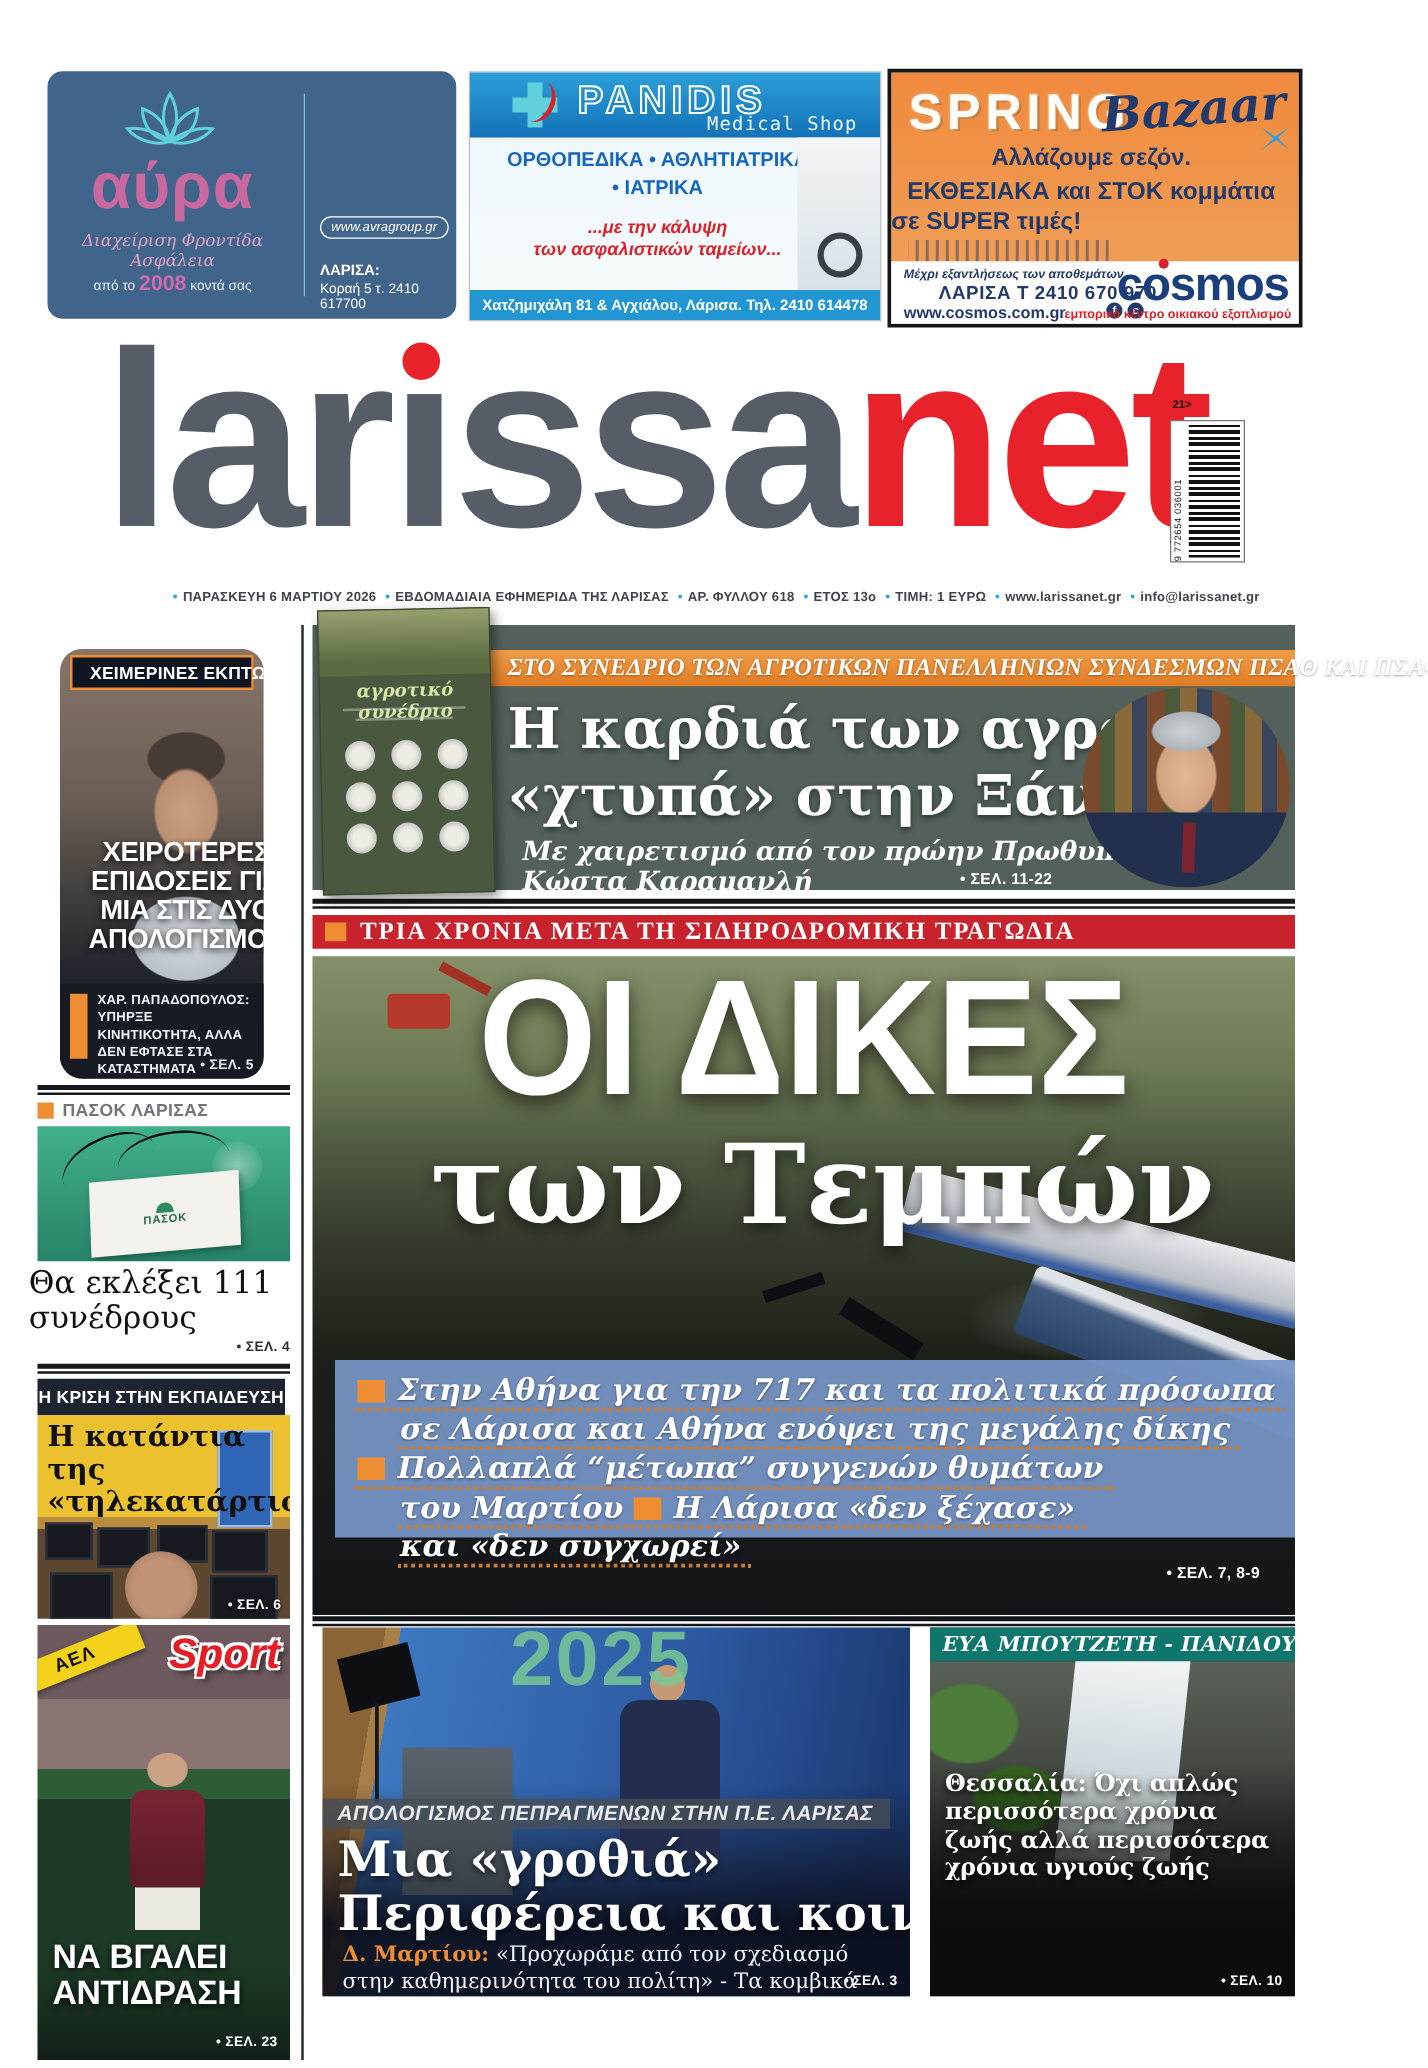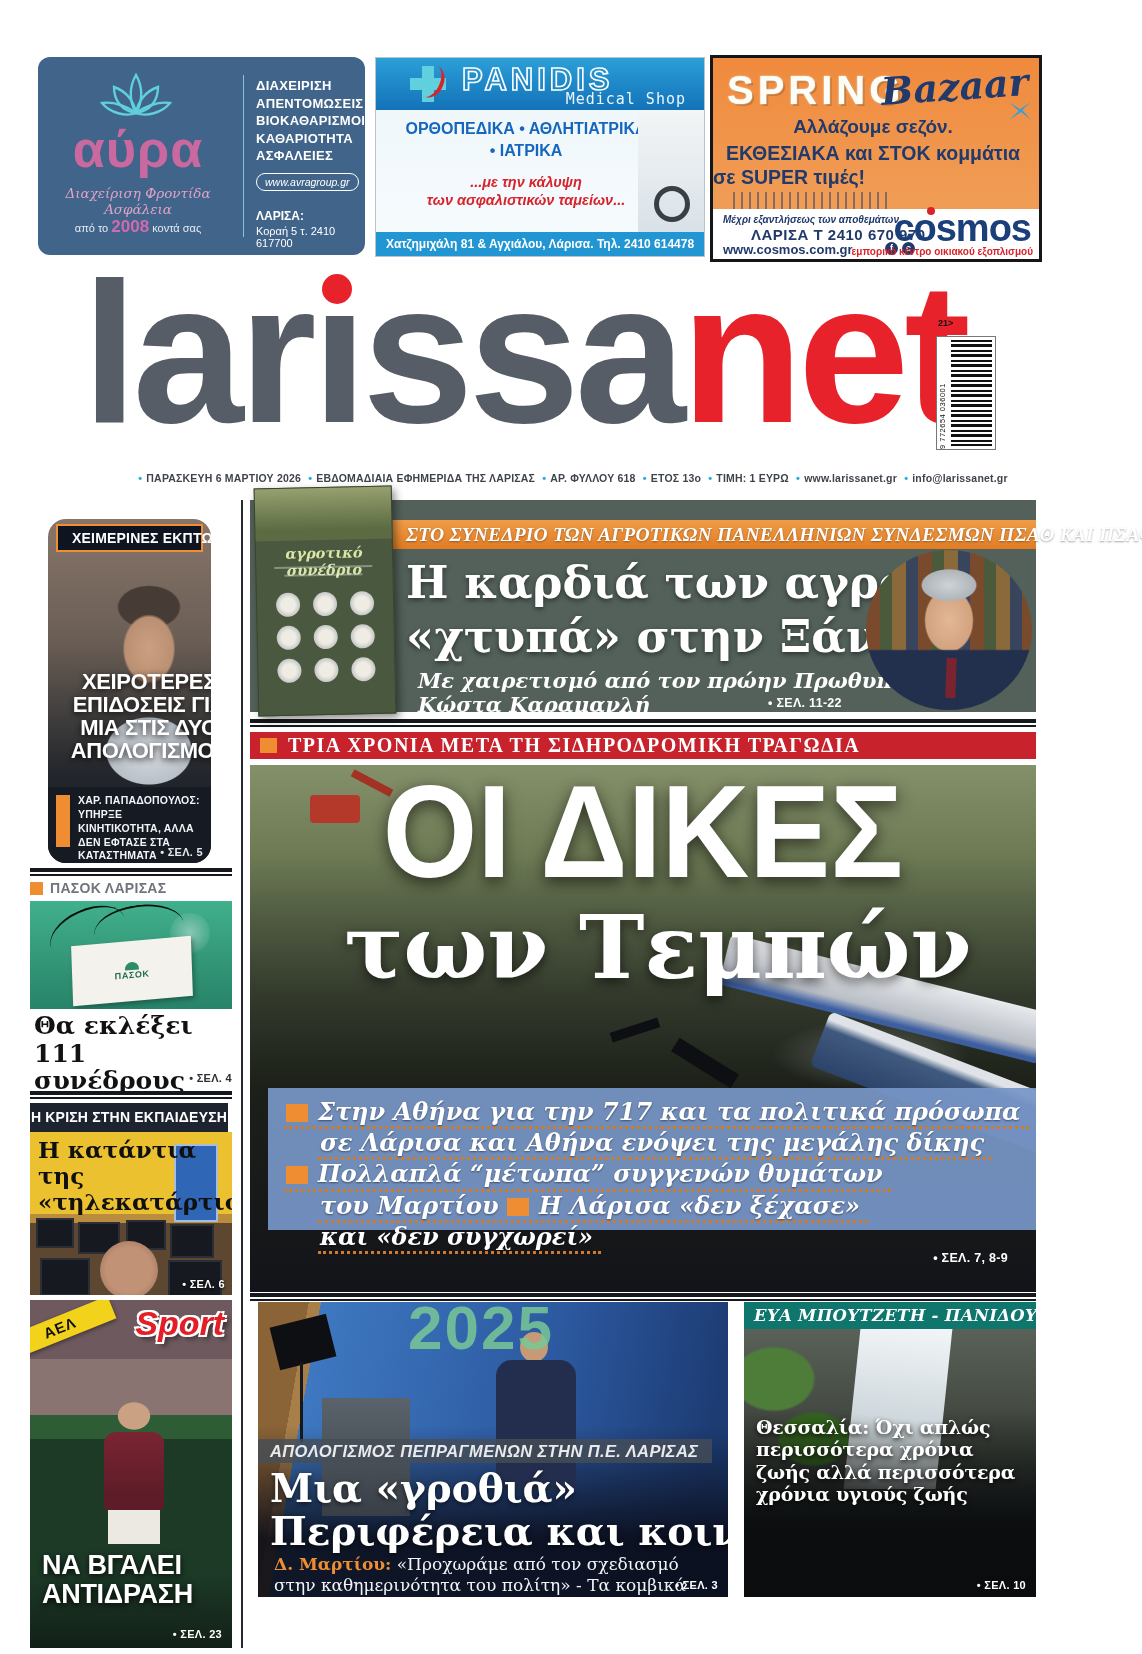--- a/index.html
+++ b/index.html
@@ -84,21 +84,21 @@
   #s2k{left:30px;top:880px;display:flex;align-items:center;gap:7px;}
   #s2k .os{width:13px;height:13px;}
   #s2k .kt{color:#70757d;font-weight:800;font-size:14px;letter-spacing:.3px;}
   #s2photo{left:30px;top:901px;width:202px;height:108px;overflow:hidden;background:linear-gradient(180deg,#41b08d,#2f9071 70%,#27836a);}
   #s2photo .walllogo{position:absolute;right:22px;top:12px;width:40px;height:40px;border-radius:50%;background:radial-gradient(rgba(255,255,255,.4),rgba(255,255,255,.08) 70%);}
   #s2photo .mic{position:absolute;width:80px;height:46px;border-top:2px solid #0c0f0c;border-radius:50%;transform:rotate(-24deg);left:18px;top:8px;}
   #s2photo .mic2{left:64px;top:4px;transform:rotate(-8deg);width:90px;}
   #s2photo .podium{position:absolute;left:42px;bottom:8px;width:120px;height:60px;background:#f4f2ec;transform:rotate(-2deg) skewY(-3deg);box-shadow:2px 3px 5px rgba(0,0,0,.3);display:flex;flex-direction:column;align-items:center;justify-content:center;}
   #s2photo .sun{width:14px;height:8px;background:#2e8c64;border-radius:8px 8px 0 0;}
   #s2photo .psign{color:#256b4e;font-weight:800;font-size:9px;letter-spacing:.6px;}
-  #s2hl{left:34px;top:1012px;width:202px;font-family:"DejaVu Serif",serif;font-weight:700;font-size:25px;color:#121212;line-height:1.1;}
+  #s2hl{left:23px;top:1012px;width:202px;font-family:"DejaVu Serif",serif;font-weight:400;font-size:25px;color:#121212;line-height:1.1;}
   #s2pg{left:30px;top:1072px;width:202px;text-align:right;color:#2b2f36;}
   #rule-b{left:30px;top:1091px;width:202px;}
   #s3bar{left:30px;top:1103px;width:198px;height:29px;background:#1d2430;color:#fff;font-weight:800;font-size:14px;text-align:center;line-height:29px;letter-spacing:.2px;}
   #s3photo{left:30px;top:1132px;width:202px;height:163px;overflow:hidden;background:linear-gradient(180deg,#ecc12f 0 50%,#b98c3e 50% 56%,#5d4730 56% 100%);}
   #s3photo .door{position:absolute;right:14px;top:12px;width:40px;height:74px;background:#2f66b5;border:2px solid #a8bdd9;}
   #s3photo .mon{position:absolute;background:#161a20;border:2px solid #2a2f37;}
   #s3photo .face{position:absolute;left:70px;bottom:-4px;width:58px;height:58px;border-radius:50%;background:radial-gradient(#c29276 55%,#8f6a52);}
   #s3photo .hl3{position:absolute;left:8px;top:5px;width:190px;font-family:"DejaVu Serif",serif;font-weight:700;font-size:23px;color:#101010;line-height:1.12;}
   #s3photo .pg{position:absolute;right:7px;bottom:5px;color:#fff;text-shadow:0 1px 3px #000;}
   #s4{left:30px;top:1300px;width:202px;height:348px;overflow:hidden;background:
@@ -195,27 +195,20 @@
       </g>
     </svg>
     <div class="brand">αύρα</div>
     <div class="tag">Διαχείριση Φροντίδα Ασφάλεια</div>
     <div class="since">
       <span>από το</span>
       <b>2008</b>
       <span>κοντά σας</span>
     </div>
     <div class="vdiv"></div>
-    <div class="svc">
-      <div>ΔΙΑΧΕΙΡΙΣΗ</div>
-      <div>ΑΠΕΝΤΟΜΩΣΕΙΣ</div>
-      <div>ΒΙΟΚΑΘΑΡΙΣΜΟΙ</div>
-      <div>ΚΑΘΑΡΙΟΤΗΤΑ</div>
-      <div>ΑΣΦΑΛΕΙΕΣ</div>
-    </div>
     <div class="site">www.avragroup.gr</div>
     <div class="city">ΛΑΡΙΣΑ:</div>
     <div class="addr">Κοραή 5 τ. 2410 617700</div>
   </div>
 
   <div id="ad-panidis" class="abs">
     <div class="band"></div>
     <div class="cross">
         <div class="c1"></div>
         <div class="c2"></div>

